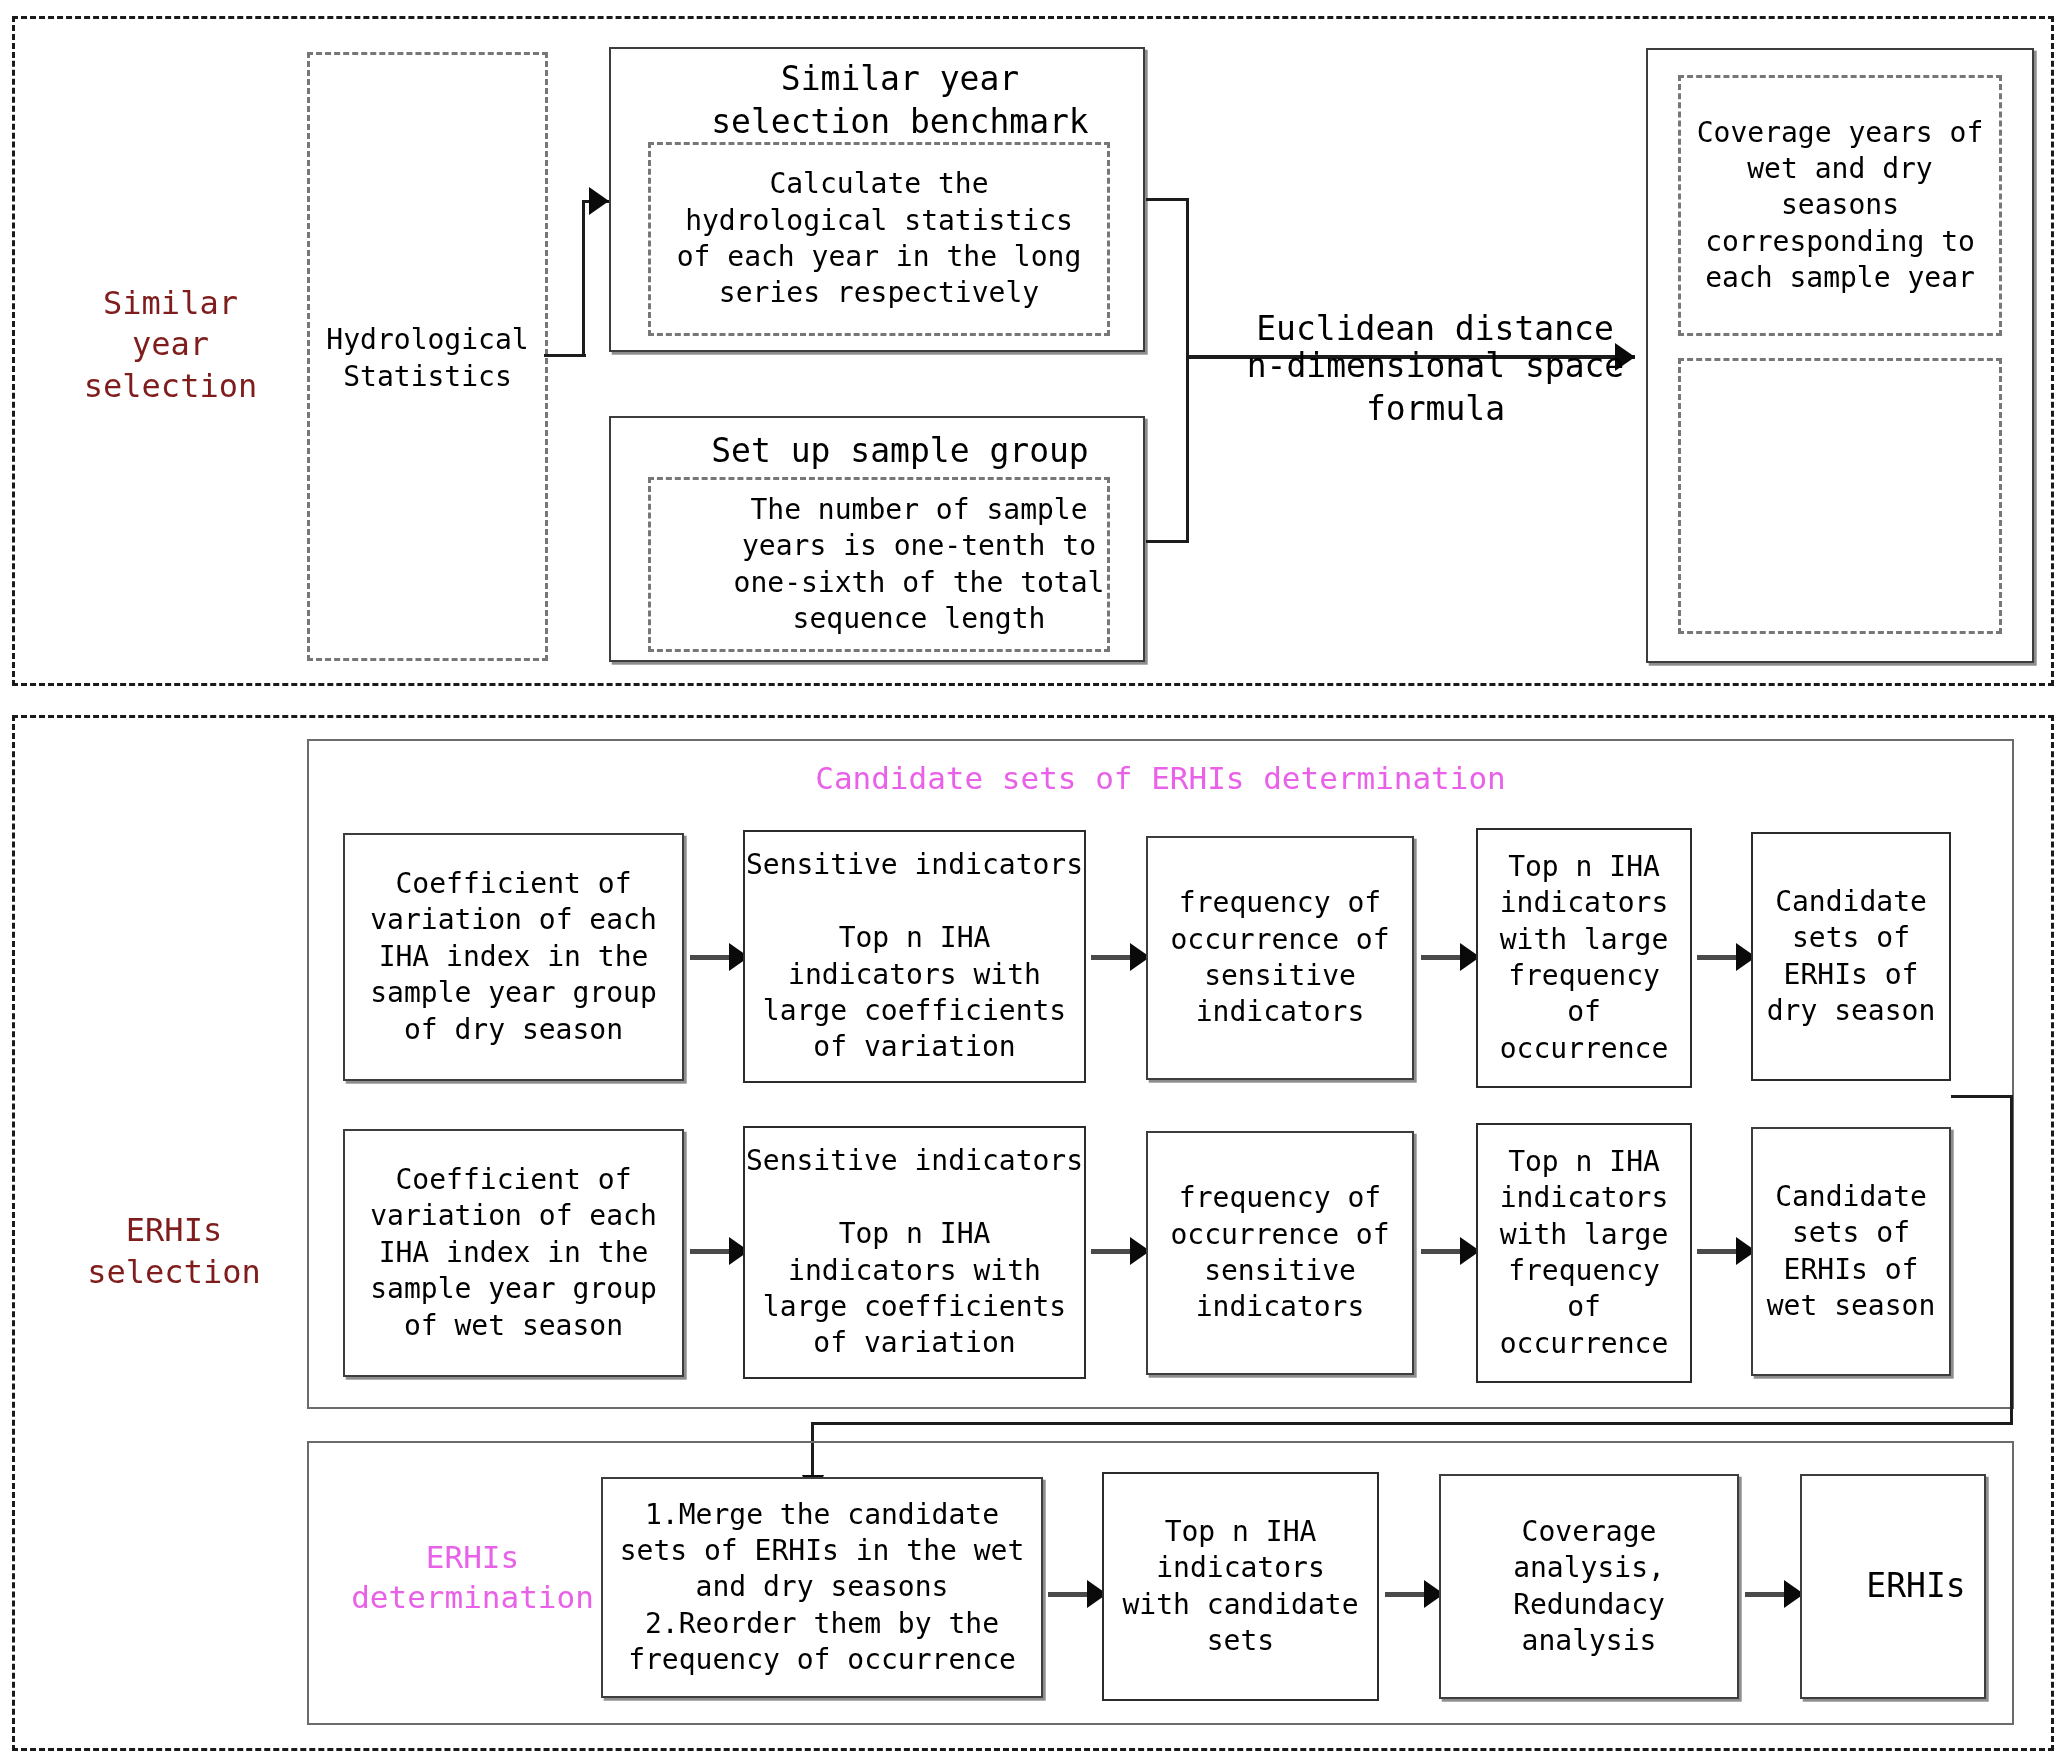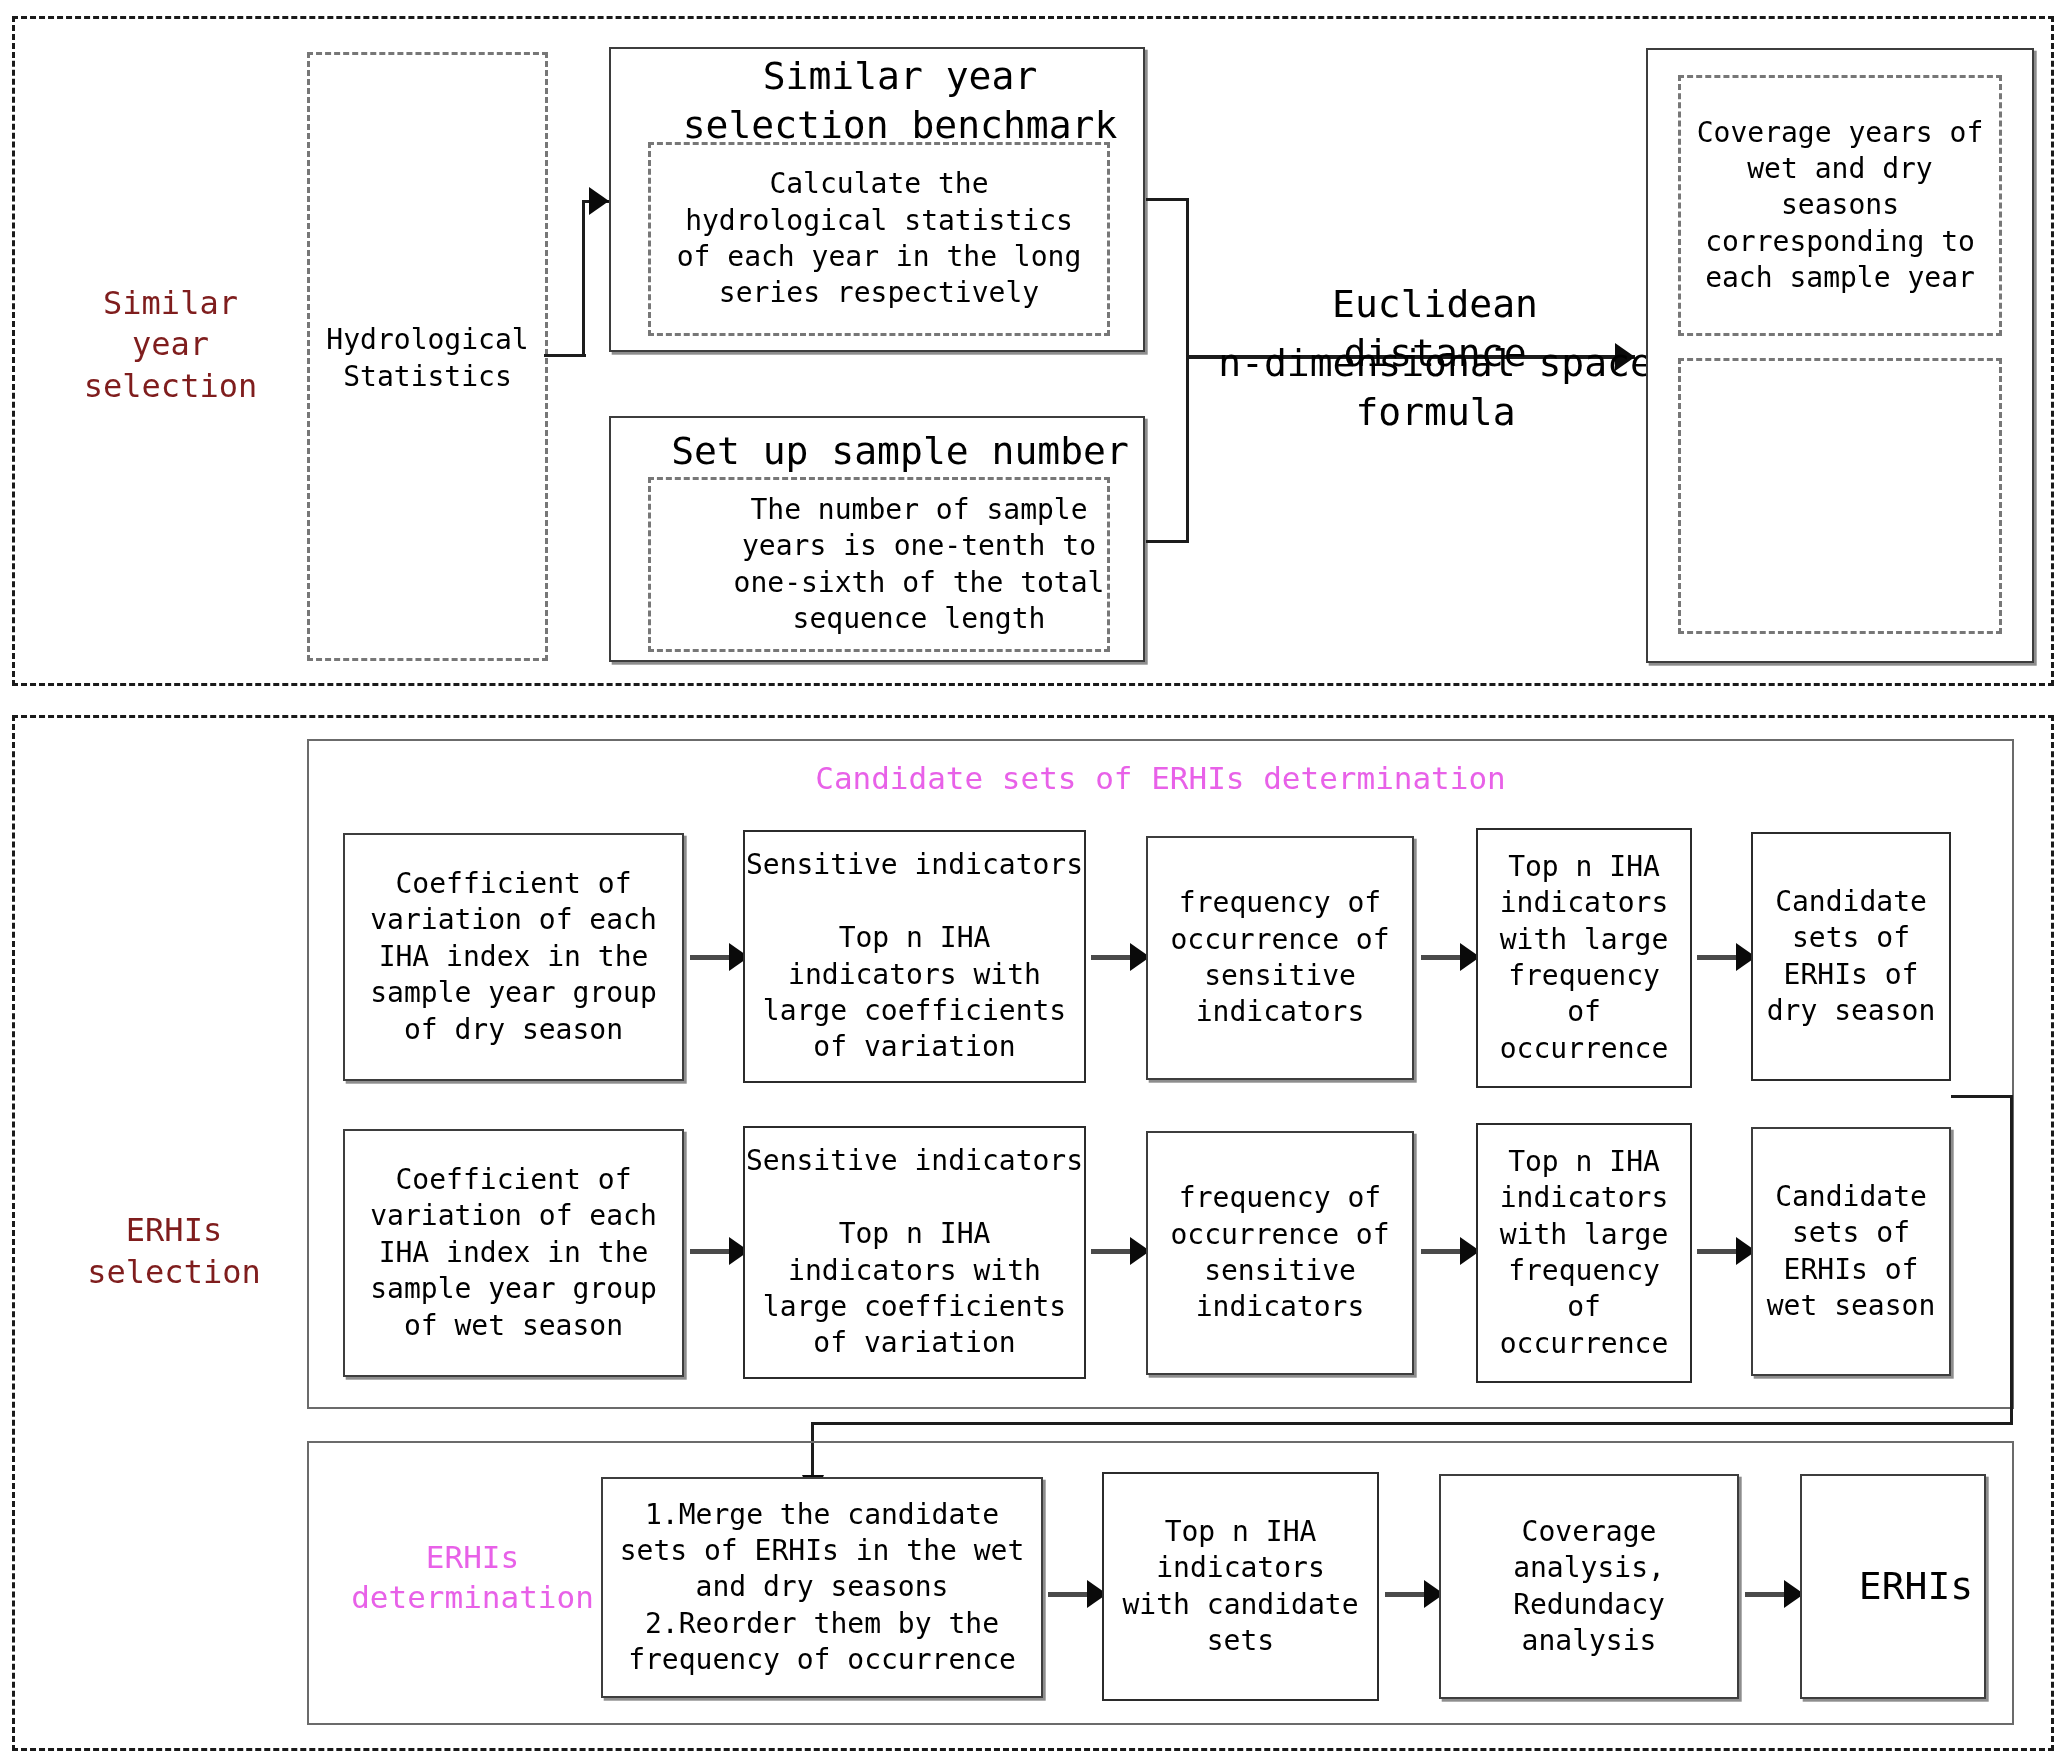--- a/index.html
+++ b/index.html
@@ -45,21 +45,21 @@
     border: 2.7px solid #6b6b6b;
     background: transparent;
   }
   .txt {
     color: #000000;
     line-height: 1.30;
     white-space: pre-line;
     letter-spacing: 0px;
   }
   .t42 { font-size: 28px; }
-  .t44 { font-size: 38px; padding-left: 46px; }
+  .t44 { font-size: 33px; padding-left: 46px; }
   .t46 { font-size: 31px; }
   .t48 { font-size: 32px; }
   .red   { color: #7f1d1d; }
   .pink  { color: #e861e8; text-align: center; }
 
   
   .arrow-h {
     position: absolute;
     height: 4.7px;
     background: #4a4a4a;
@@ -130,21 +130,21 @@
   <div class="abs solid-box" style="left:609px; top:47px; width:536px; height:305px;"></div>
   <div class="abs ctr txt t44" style="left:609px; top:64px; width:536px; height:74px;">Similar year
 selection benchmark</div>
   <div class="abs dashed-inner" style="left:648px; top:142px; width:462px; height:194px;"></div>
   <div class="abs ctr txt t42" style="left:648px; top:142px; width:462px; height:194px;">Calculate the
 hydrological statistics
 of each year in the long
 series respectively</div>
 
   <div class="abs solid-box" style="left:609px; top:416px; width:536px; height:246px;"></div>
-  <div class="abs ctr txt t44" style="left:609px; top:428px; width:536px; height:47px;">Set up sample number</div>
+  <div class="abs ctr txt t44" style="left:609px; top:428px; width:536px; height:47px;">Set up sample group</div>
   <div class="abs dashed-inner" style="left:648px; top:477px; width:462px; height:175px;"></div>
   <div class="abs ctr txt t42" style="left:688px; top:477px; width:462px; height:175px;">The number of sample
 years is one-tenth to
 one-sixth of the total
 sequence length</div>
 
   <div class="line-h" style="left:1146px; top:198px; width:43px; height:3.3px;"></div>
   <div class="line-h" style="left:1146px; top:540px; width:43px; height:3.3px;"></div>
   <div class="line-v" style="left:1186px; top:198px; width:3.3px; height:345px;"></div>
 

